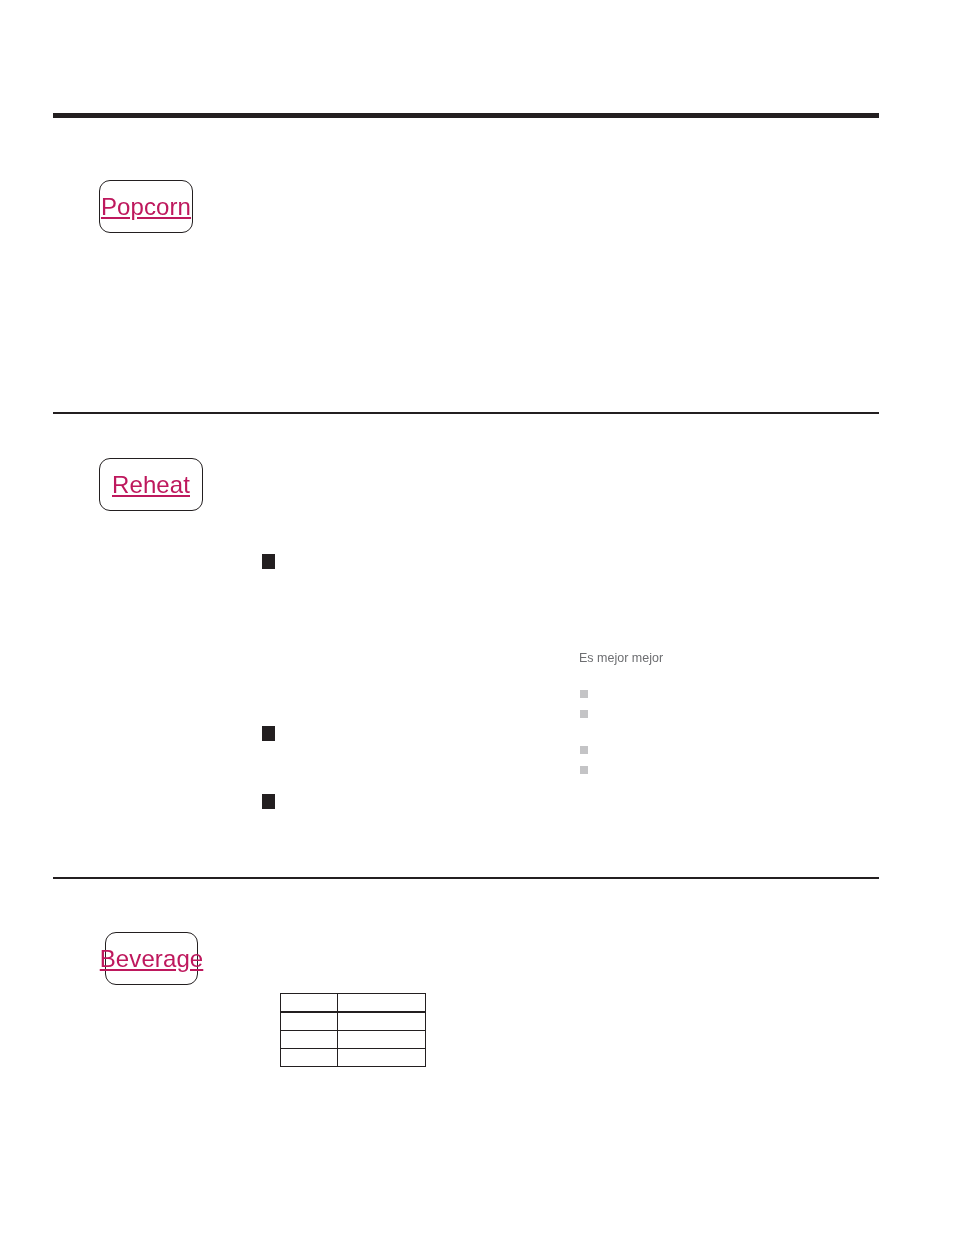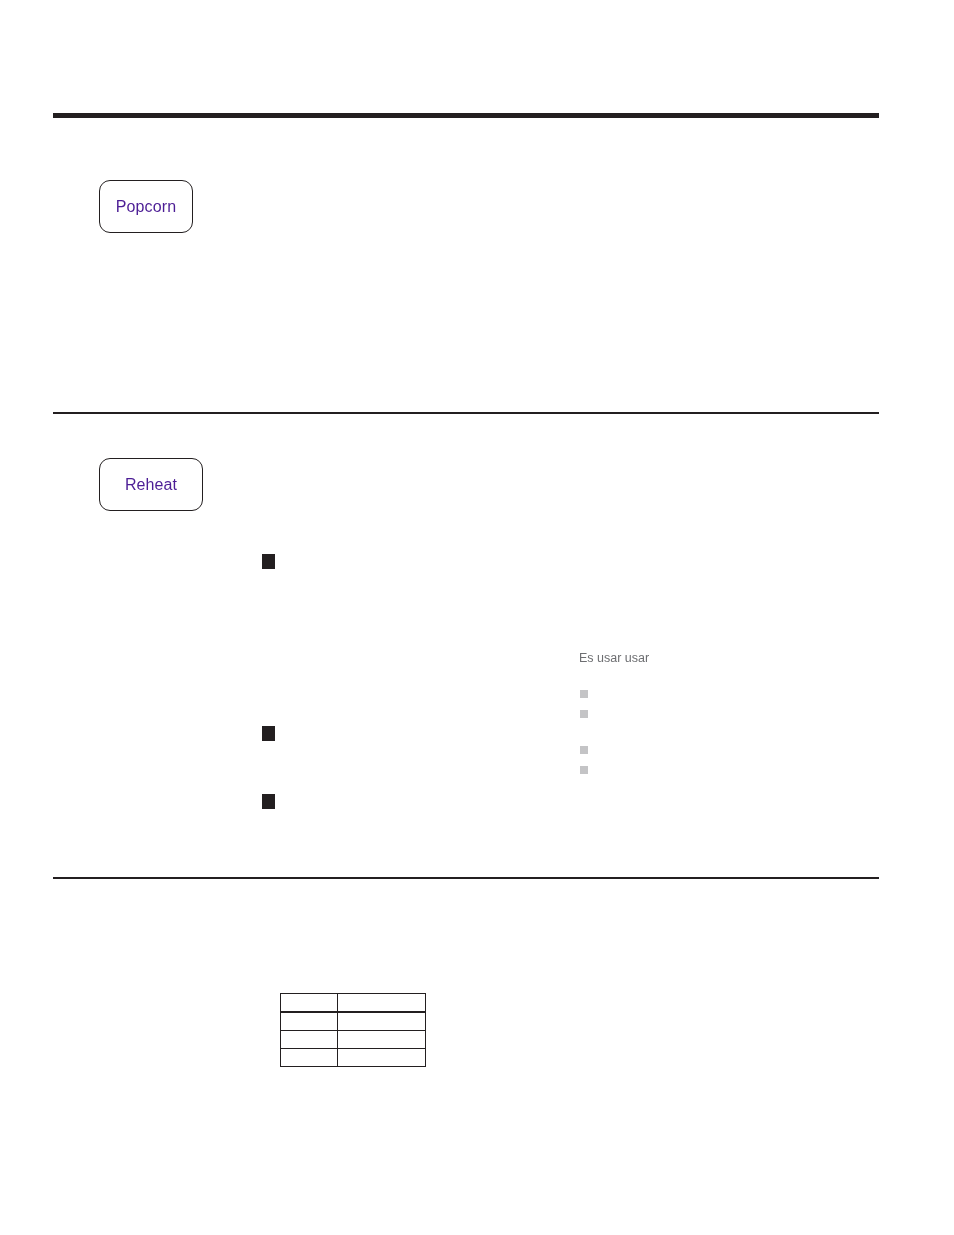--- a/index.html
+++ b/index.html
@@ -44,25 +44,26 @@
     position: absolute;
     border: 1.6px solid #231f20;
     border-radius: 11px;
     background: #ffffff;
     display: flex;
     align-items: center;
     justify-content: center;
     box-sizing: border-box;
   }
   .feature-button .btn-label {
-    font-size: 16px;
+    font-size: 24px;
     line-height: 1;
-    color: #4c1d95;
+    color: #be185d;
     letter-spacing: 0.1px;
     white-space: nowrap;
+    text-decoration: underline;
   }
   #btn-popcorn {
     left: 99px;
     top: 180px;
     width: 94px;
     height: 53px;
   }
   #btn-reheat {
     left: 99px;
     top: 458px;
@@ -145,29 +146,32 @@
   <div class="rule rule-thin" id="rule-middle"></div>
 
   <div class="feature-button" id="btn-reheat">
     <span class="btn-label">Reheat</span>
   </div>
 
   <span class="bullet-black" id="bullet-en-1"></span>
   <span class="bullet-black" id="bullet-en-2"></span>
   <span class="bullet-black" id="bullet-en-3"></span>
 
-  <div id="es-heading">Es usar usar</div>
+  <div id="es-heading">Es mejor mejor</div>
 
   <span class="bullet-gray" id="bullet-es-1"></span>
   <span class="bullet-gray" id="bullet-es-2"></span>
   <span class="bullet-gray" id="bullet-es-3"></span>
   <span class="bullet-gray" id="bullet-es-4"></span>
 
   <div class="rule rule-thin" id="rule-bottom"></div>
 
+  <div class="feature-button" id="btn-beverage">
+    <span class="btn-label">Beverage</span>
+  </div>
 
   <table id="beverage-table">
     <colgroup>
       <col class="col-qty">
       <col class="col-time">
     </colgroup>
     <thead>
       <tr>
         <td></td>
         <td></td>

